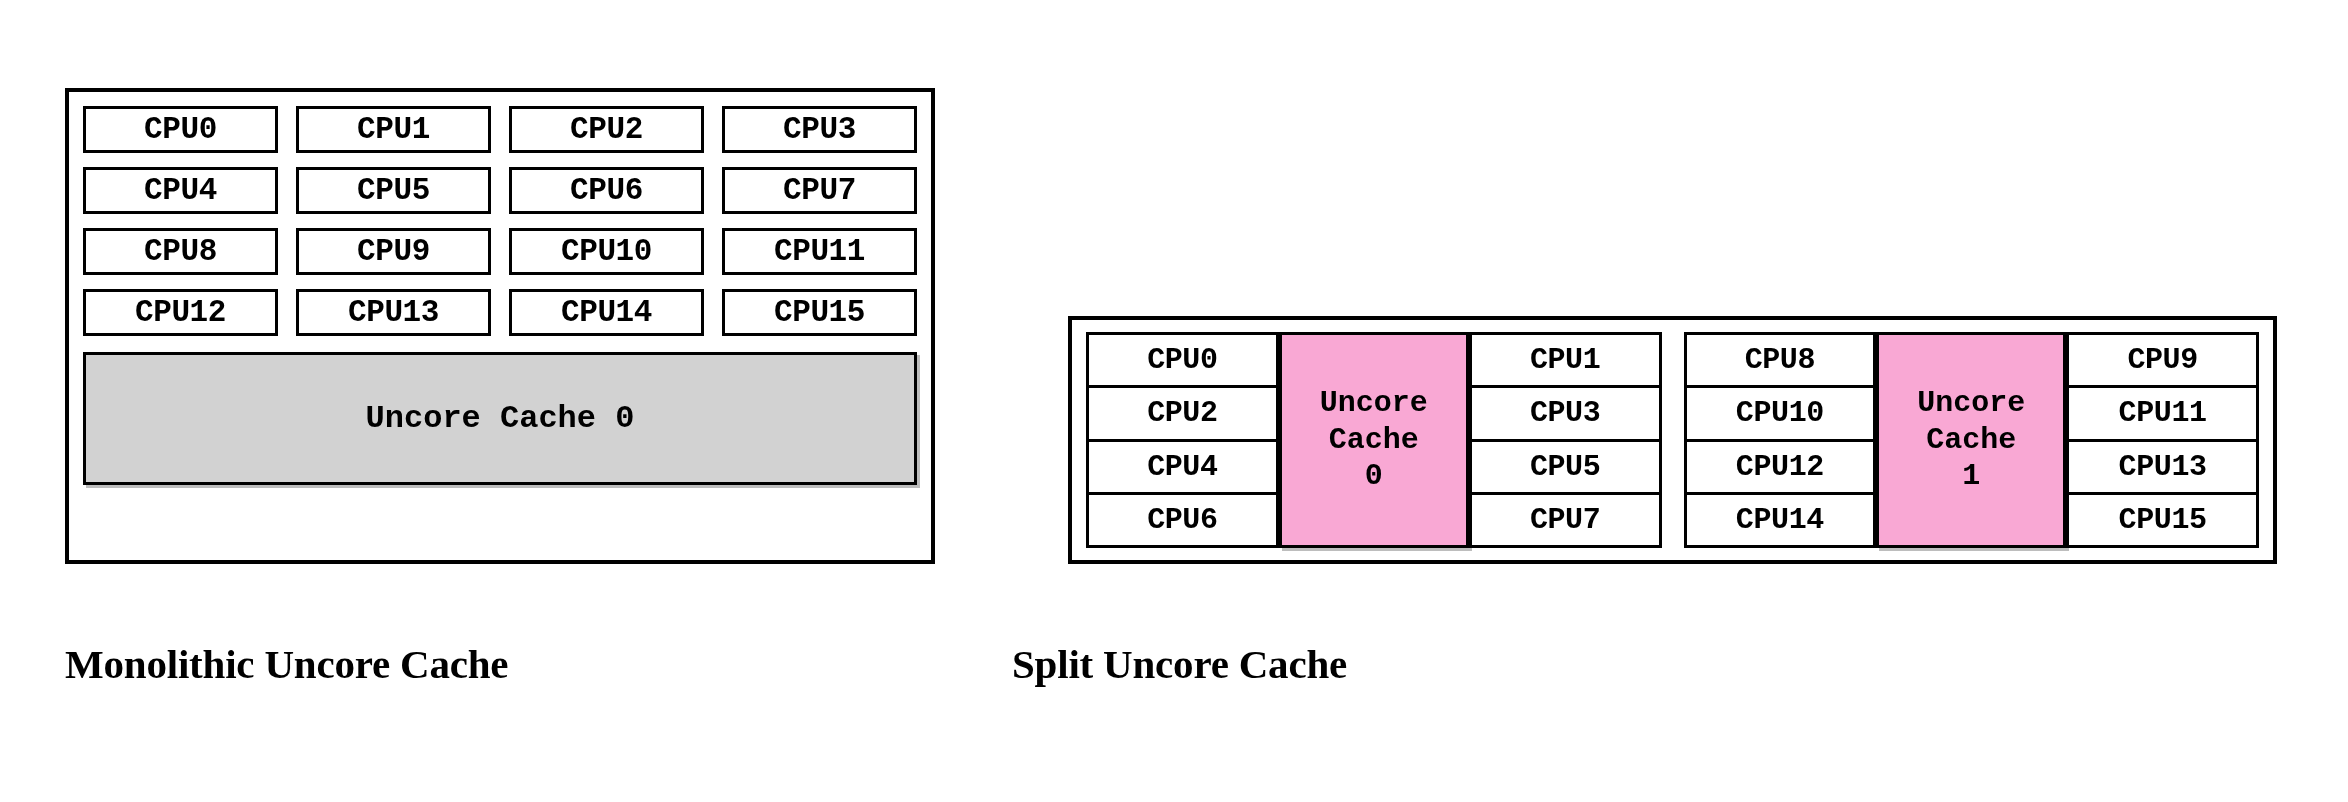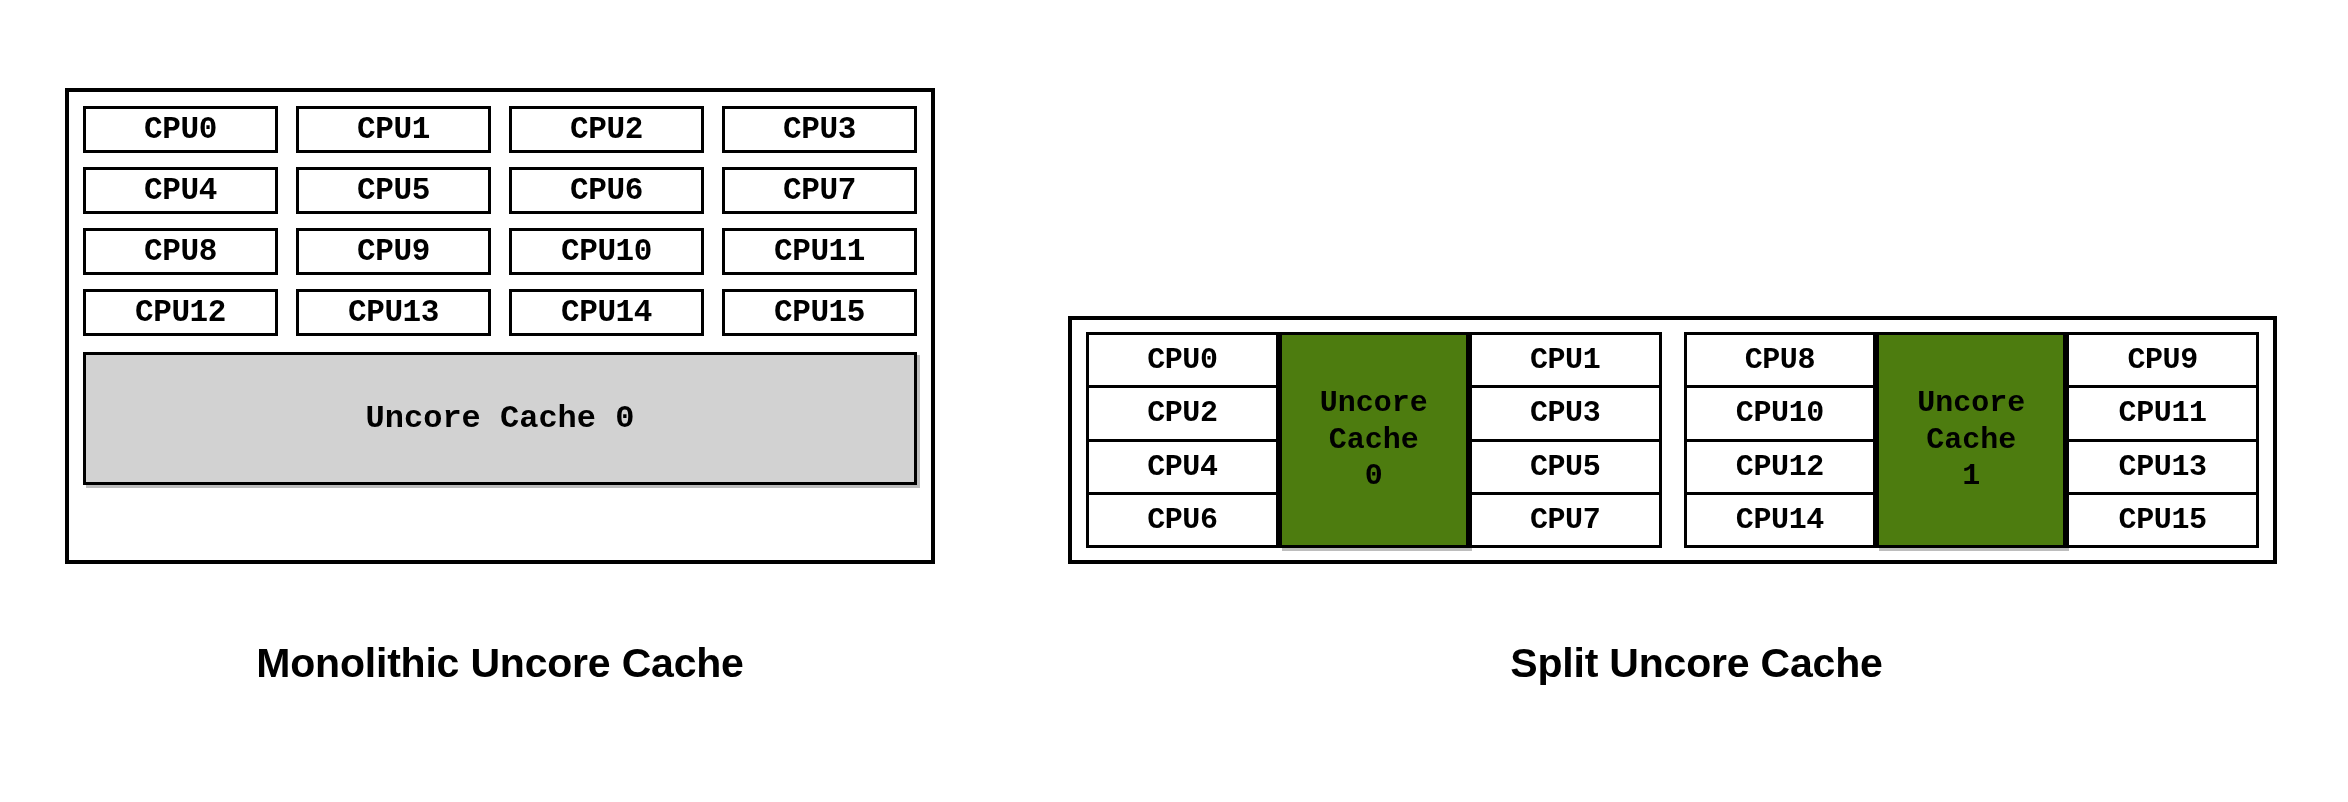--- a/index.html
+++ b/index.html
@@ -107,21 +107,21 @@
     color: #000000;
     background: #ffffff;
   }
   .cpu-col .cell:last-child { border-bottom: none; }
 
   .cache-col {
     box-sizing: border-box;
     width: 190px;
     flex: 0 0 190px;
     border: 3px solid #000000;
-    background: #4d7c0f;
+    background: #f9a8d4;
     box-shadow: 3px 3px 0 0 #bdbdbd;
     display: flex;
     flex-direction: column;
     align-items: center;
     justify-content: center;
     font-weight: bold;
     font-size: 30px;
     line-height: 1.22;
     color: #000000;
     text-align: center;
@@ -129,24 +129,25 @@
   .cache-col span { display: block; }
 
   
   .caption {
     position: absolute;
     font-weight: bold;
     font-size: 41px;
     color: #000000;
     letter-spacing: -0.2px;
     white-space: nowrap;
-    text-align: center;
+    text-align: left;
+    font-family: Liberation Serif, serif;
   }
   #mono-caption  { left: 65px;   top: 640px; width: 870px; }
-  #split-caption { left: 1092px; top: 640px; width: 1209px; }
+  #split-caption { left: 1012px; top: 640px; width: 1209px; }
 </style>
 </head>
 <body>
 
 <div class="panel" id="mono-panel">
   <div id="mono-grid">
     <div class="cpu-box">CPU0</div>
     <div class="cpu-box">CPU1</div>
     <div class="cpu-box">CPU2</div>
     <div class="cpu-box">CPU3</div>

